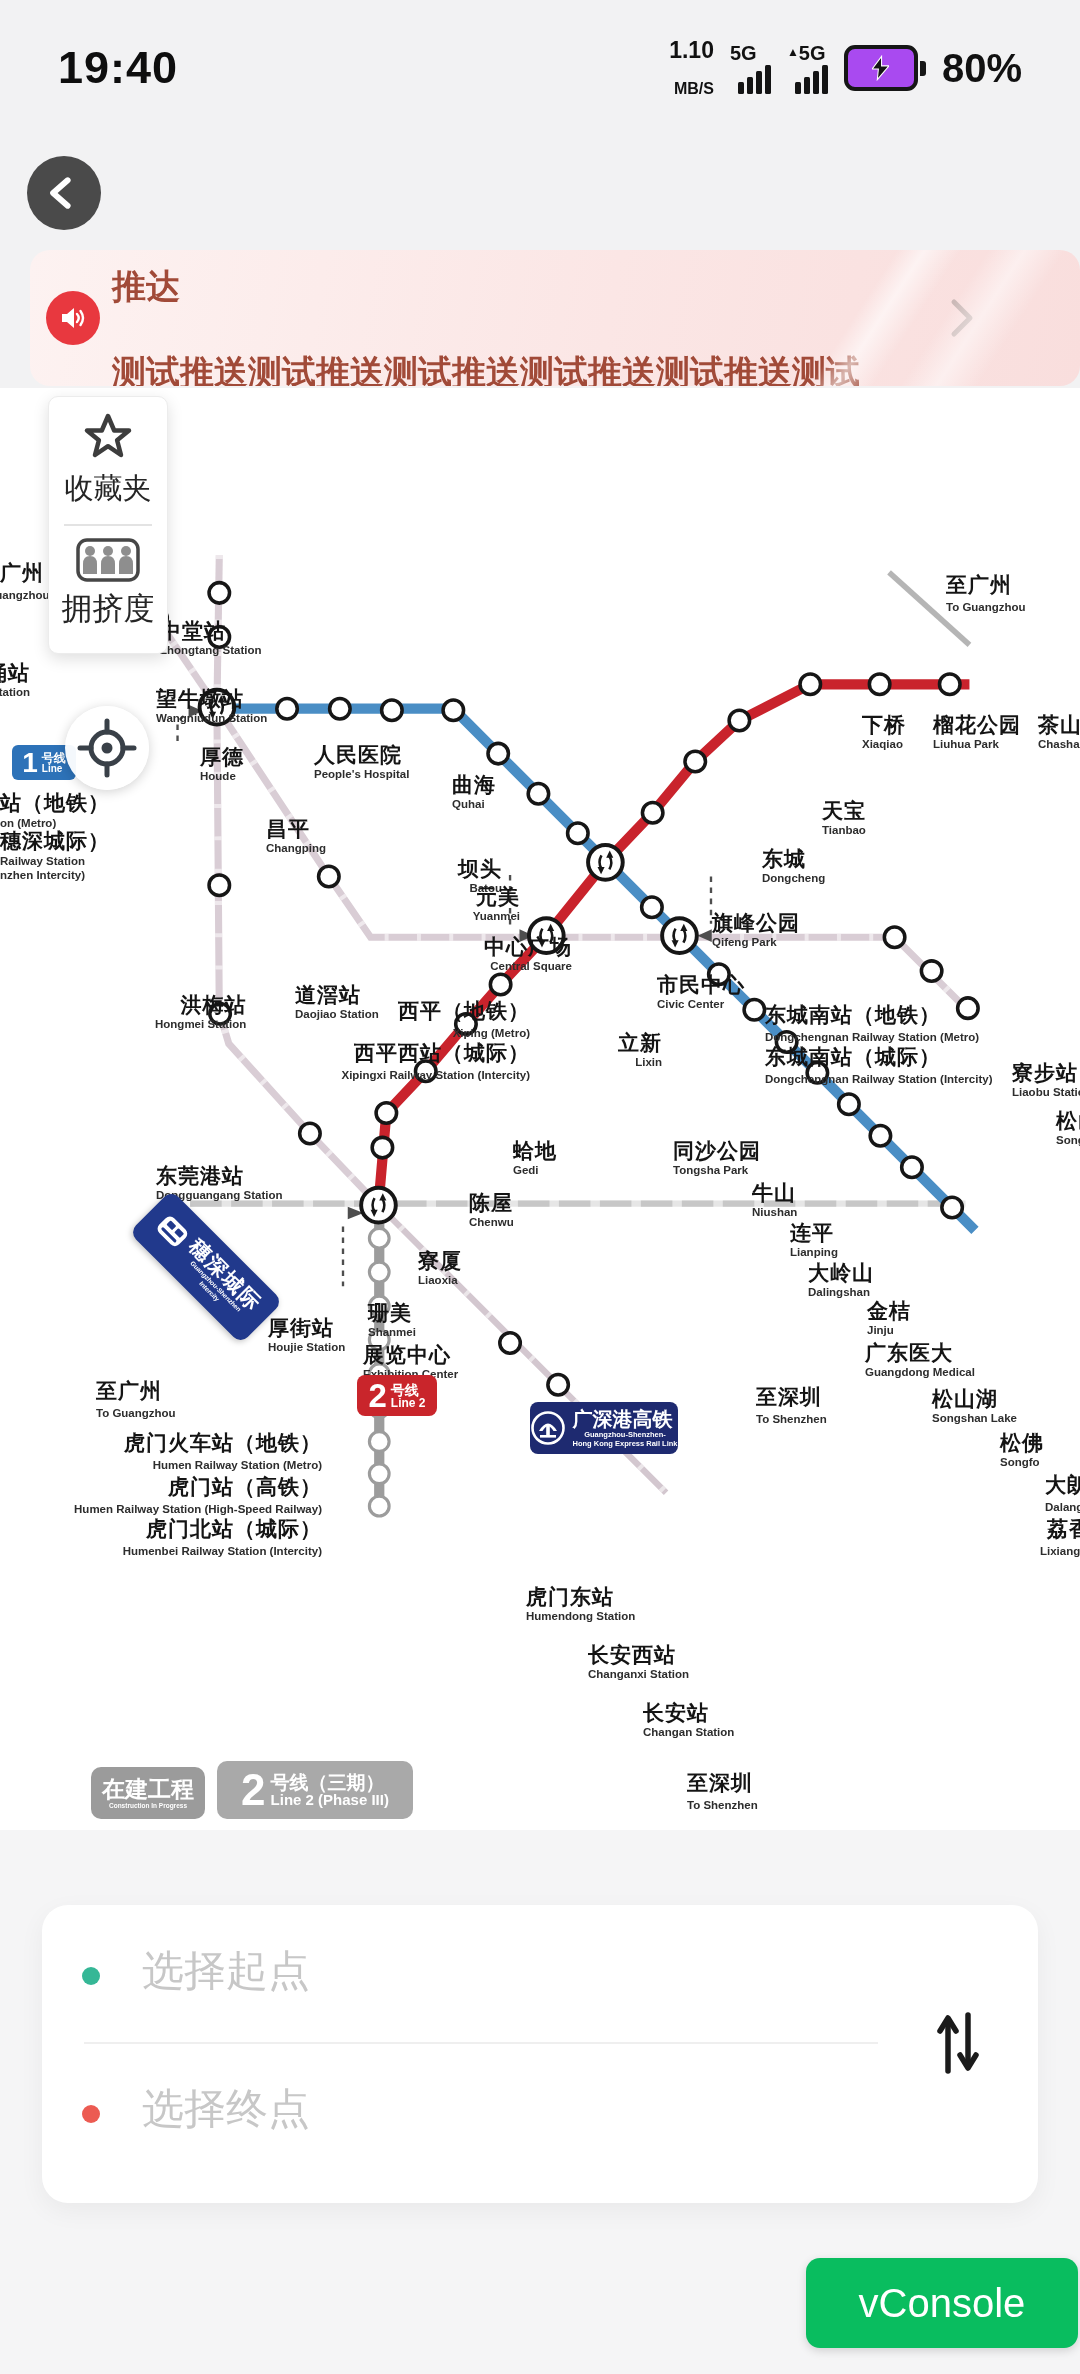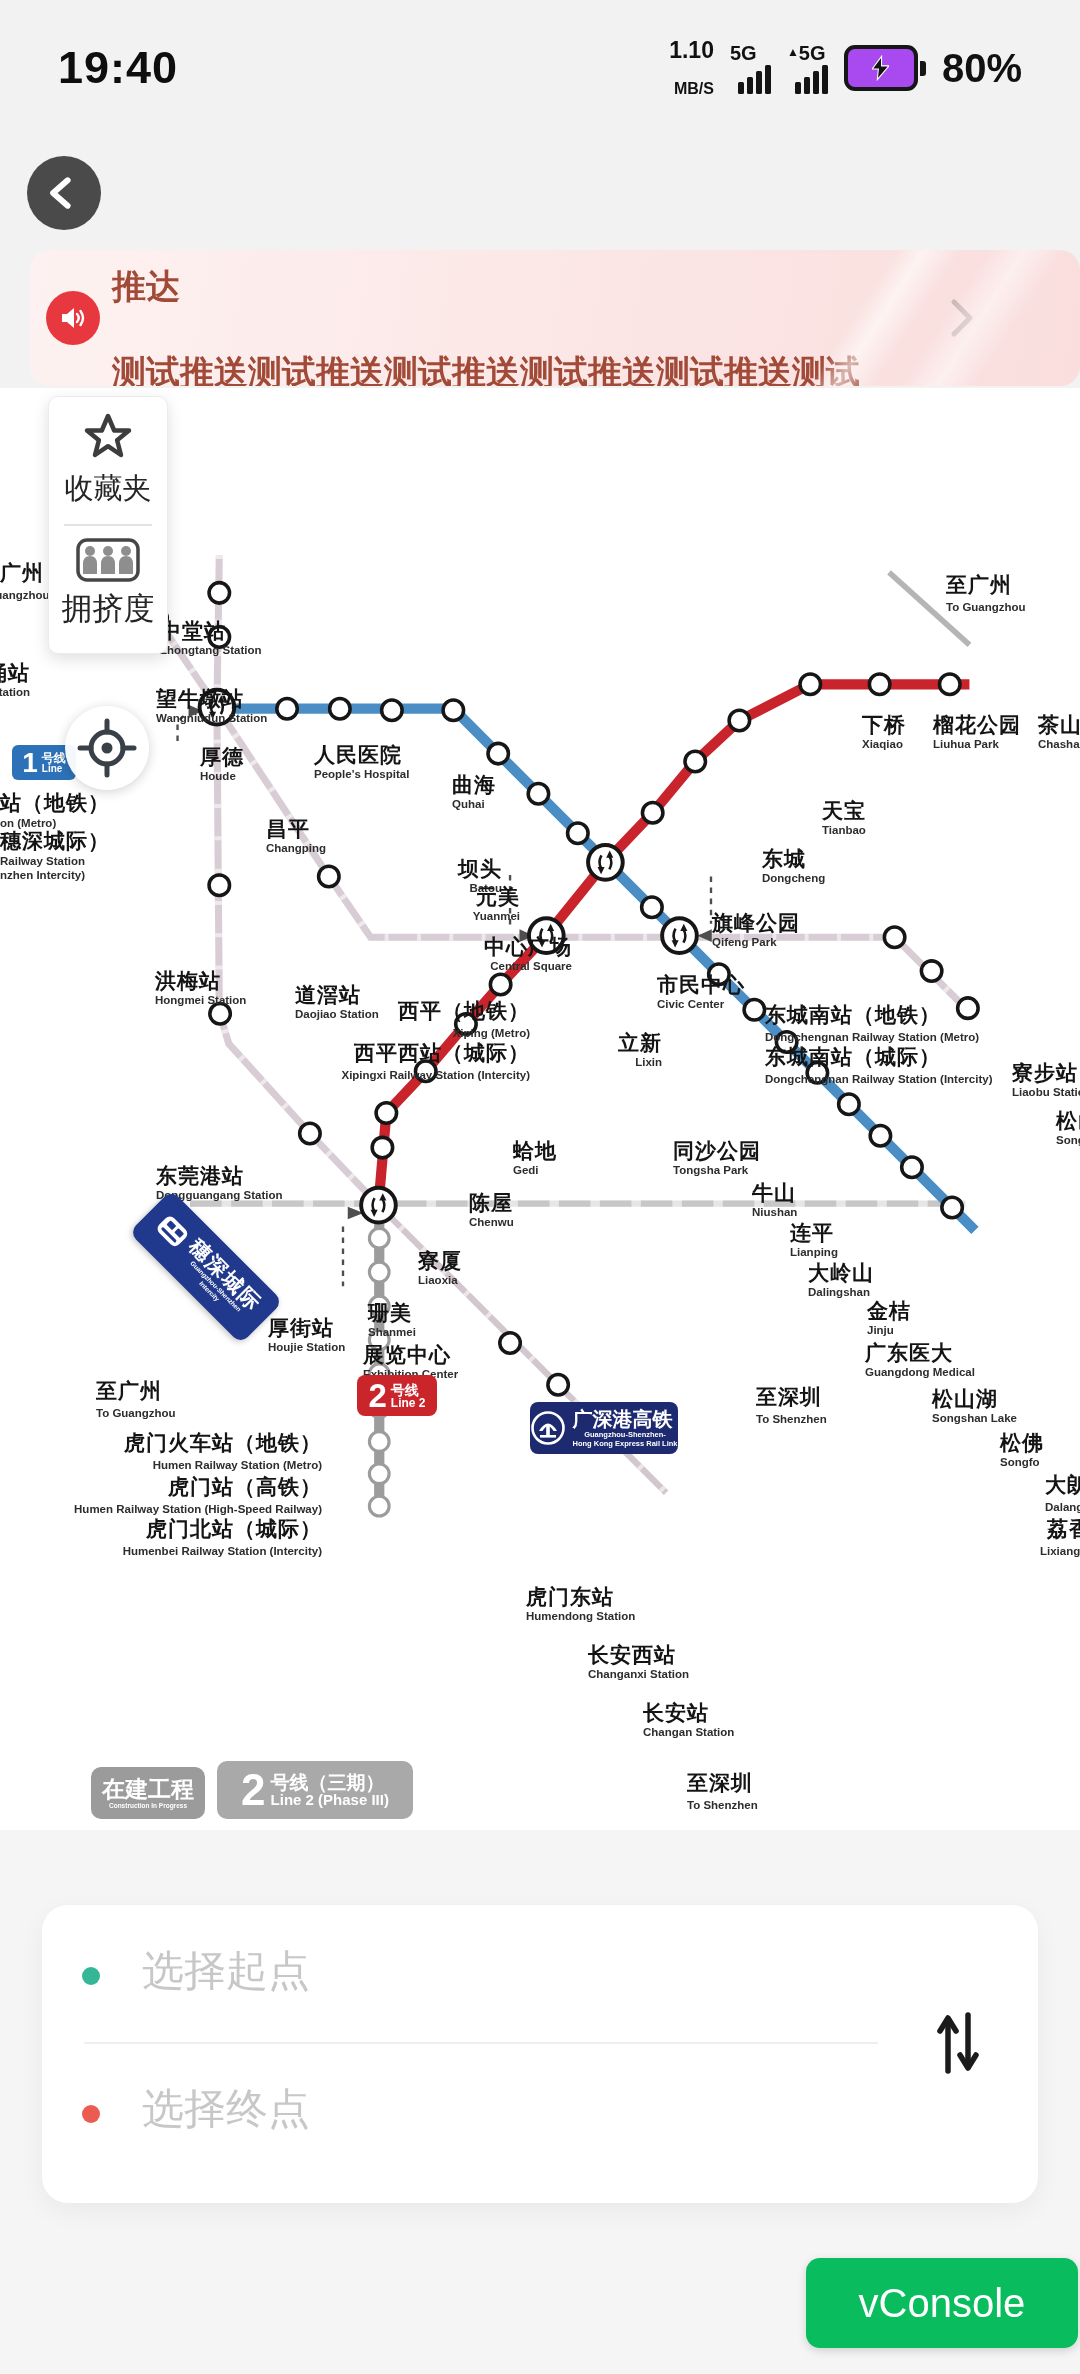--- a/index.html
+++ b/index.html
@@ -411,21 +411,21 @@
           <span class="en">Liaoxia</span>
         </div>
         <div class="mlab" style="top: 912px; left: 368px;">
           <span class="zh">珊美</span>
           <span class="en">Shanmei</span>
         </div>
         <div class="mlab" style="top: 954px; left: 363px;">
           <span class="zh">展览中心</span>
           <span class="en">Exhibition Center</span>
         </div>
-        <div class="mlab" style="top: 580px; left: 155px;">
+        <div class="mlab" style="top: 604px; left: 155px; text-align: right;">
           <span class="zh">洪梅站</span>
           <span class="en">Hongmei Station</span>
         </div>
         <div class="mlab" style="top: 594px; left: 295px;">
           <span class="zh">道滘站</span>
           <span class="en">Daojiao Station</span>
         </div>
         <div class="mlab" style="top: 775px; left: 156px;">
           <span class="zh">东莞港站</span>
           <span class="en">Dongguangang Station</span>

